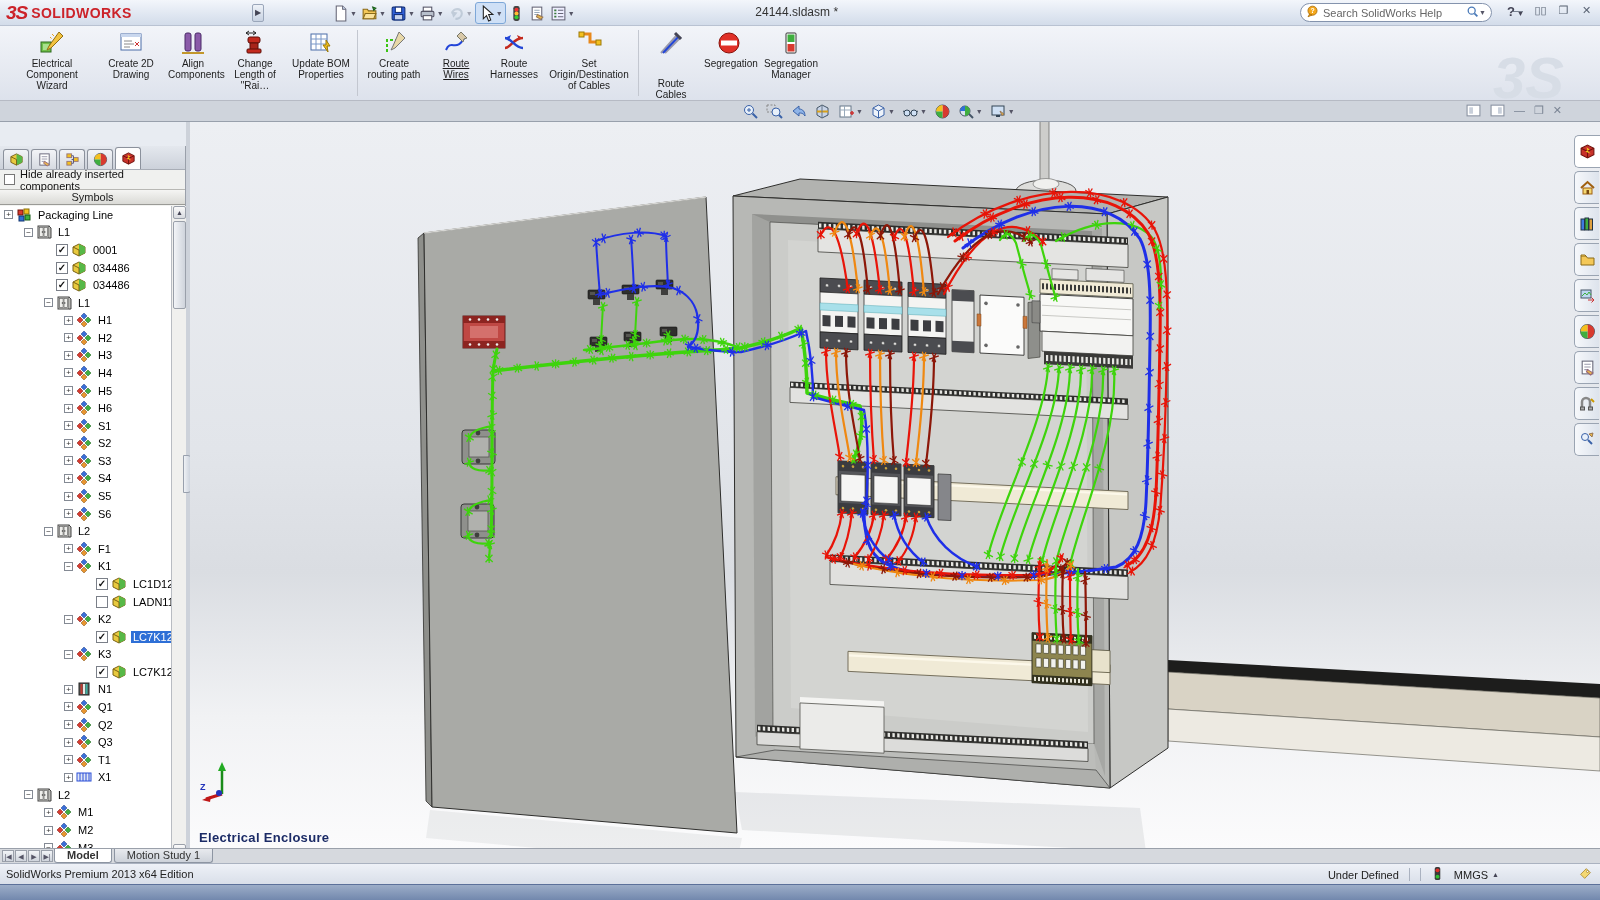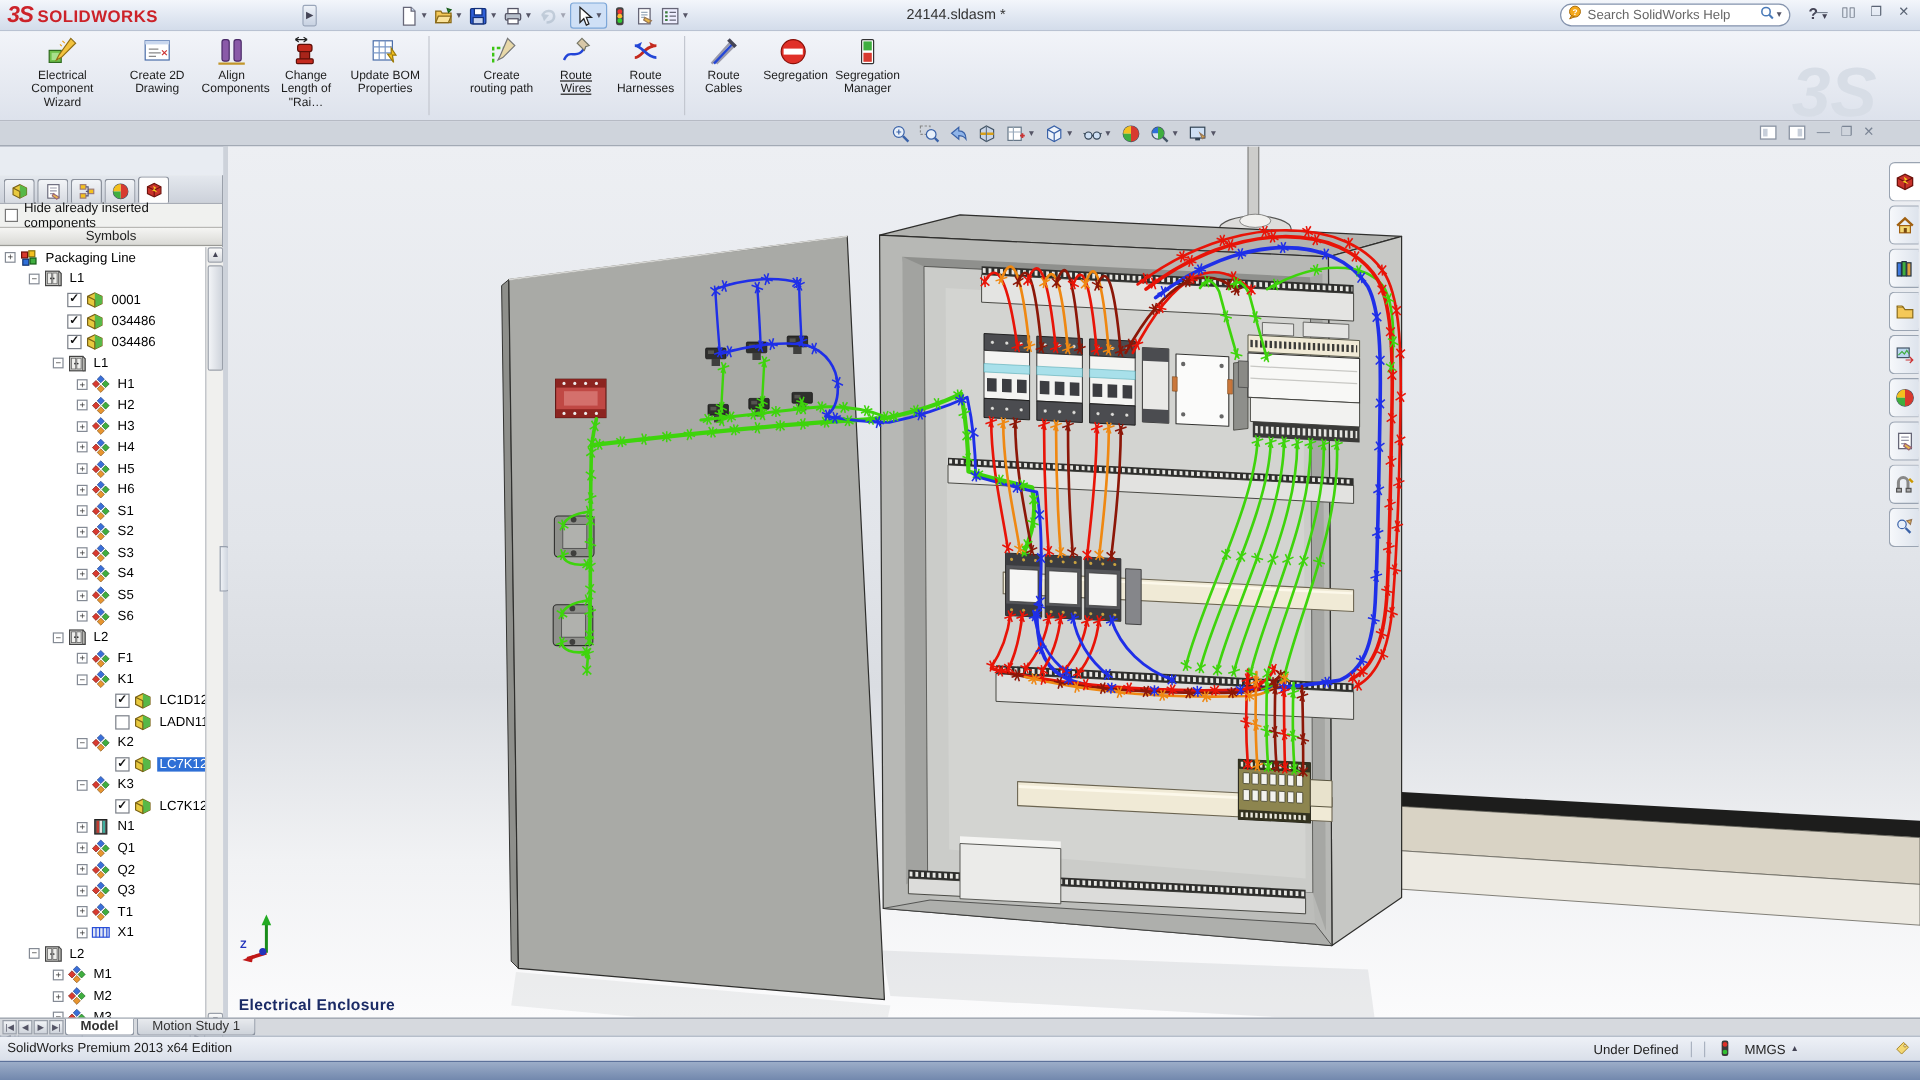--- a/index.html
+++ b/index.html
@@ -268,21 +268,21 @@
         </div>
         <div class="rbtn" style="width: 66px;">
           <svg viewBox="0 0 26 26">
             <rect x="3" y="4" width="16" height="16" fill="#fff" stroke="#4a6da8"></rect>
             <path d="M3 9 h16 M3 14 h16 M8 4 v16 M13 4 v16" stroke="#7a98c8"></path>
             <path d="M18 10 l4 6 h-3 l1 6 -5 -7 h3 Z" fill="#f4c01e" stroke="#9c7a08"></path>
           </svg>
           <span class="lbl">Update BOM Properties</span>
         </div>
         <div class="rsep"></div>
-        <div class="rbtn" style="width: 66px; margin-left: 24px;">
+        <div class="rbtn" style="width: 66px;">
           <svg viewBox="0 0 26 26">
             <path d="M6 22 V10 H20" stroke="#3cc414" stroke-width="2" fill="none" stroke-dasharray="3 2"></path>
             <path d="M18 2 L24 8 L14 18 L10 20 L12 16 Z" fill="#e8d8a8" stroke="#777"></path>
           </svg>
           <span class="lbl">Create routing path</span>
         </div>
         <div class="rbtn" style="width: 58px; text-decoration: underline;">
           <svg viewBox="0 0 26 26">
             <path d="M3 20 C8 8 14 24 22 6" stroke="#2244d8" stroke-width="2" fill="none"></path>
             <path d="M18 2 l6 6 -3 1 -1 3 -6 -6 Z" fill="#d8c8a8" stroke="#776"></path>
@@ -291,22 +291,30 @@
         </div>
         <div class="rbtn" style="width: 58px;">
           <svg viewBox="0 0 26 26">
             <path d="M4 18 C10 18 12 8 22 8" stroke="#c42a1e" stroke-width="2.4" fill="none"></path>
             <path d="M22 8 l-6 -3 2 5 Z" fill="#c42a1e"></path>
             <path d="M4 8 C10 8 14 18 22 18" stroke="#2346d6" stroke-width="2.4" fill="none"></path>
             <path d="M4 8 l6 -3 -2 5 Z" fill="#2346d6"></path>
           </svg>
           <span class="lbl">Route Harnesses</span>
         </div>
+        <div class="rbtn" style="width: 92px;">
+          <svg viewBox="0 0 26 26">
+            <path d="M6 4 h8 v8 h8" stroke="#e8881a" stroke-width="3" fill="none"></path>
+            <rect x="3" y="2" width="5" height="5" fill="#f4c01e" stroke="#9c7a08"></rect>
+            <rect x="20" y="10" width="5" height="5" fill="#f4c01e" stroke="#9c7a08"></rect>
+          </svg>
+          <span class="lbl">Set Origin/Destination of Cables</span>
+        </div>
         <div class="rsep"></div>
-        <div class="rbtn" style="width: 58px;">
+        <div class="rbtn" style="width: 58px; gap: 20px;">
           <svg viewBox="0 0 26 26">
             <path d="M3 23 L19 5 M7 23 L23 7" stroke="#99a" stroke-width="2"></path>
             <path d="M5 23 L21 6" stroke="#2346d6" stroke-width="2"></path>
             <path d="M17 3 l6 6" stroke="#445" stroke-width="3"></path>
           </svg>
           <span class="lbl">Route Cables</span>
         </div>
         <div class="rbtn" style="width: 58px; align-items: center;">
           <svg viewBox="0 0 26 26">
             <circle cx="13" cy="13" r="10" fill="#e03028" stroke="#8a0f08"></circle>

